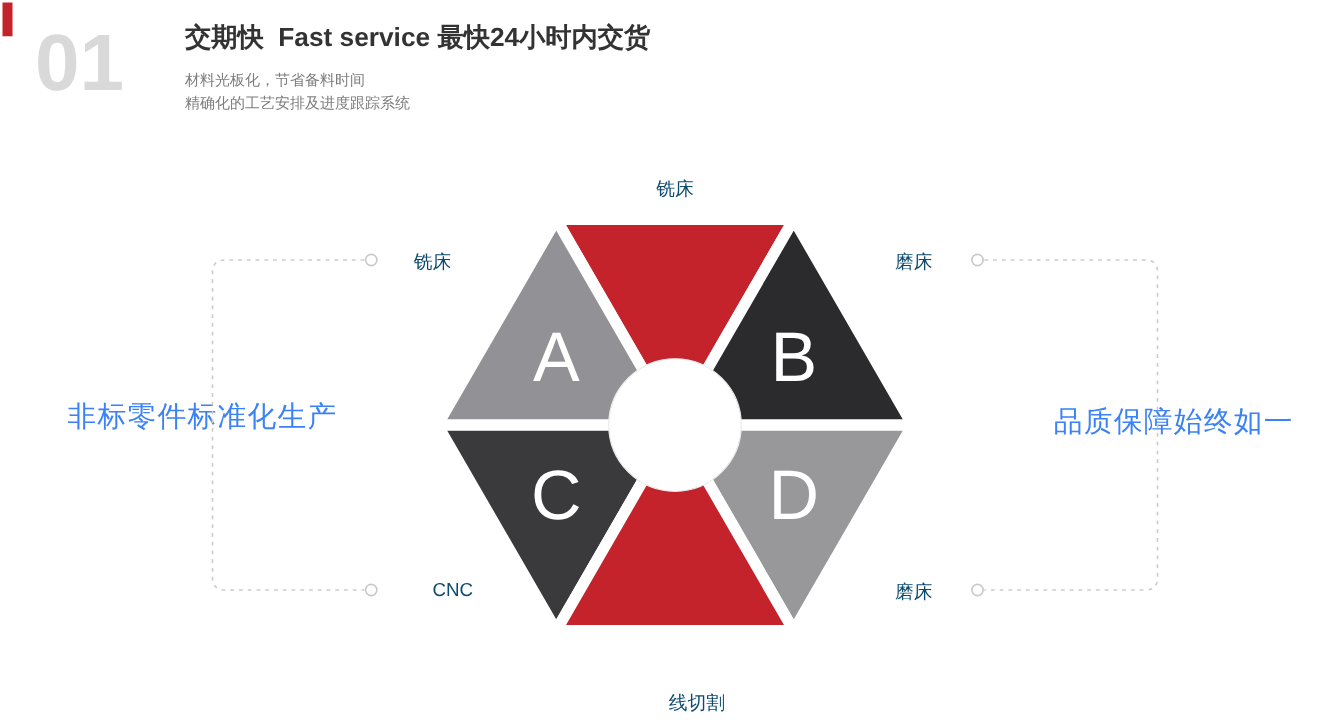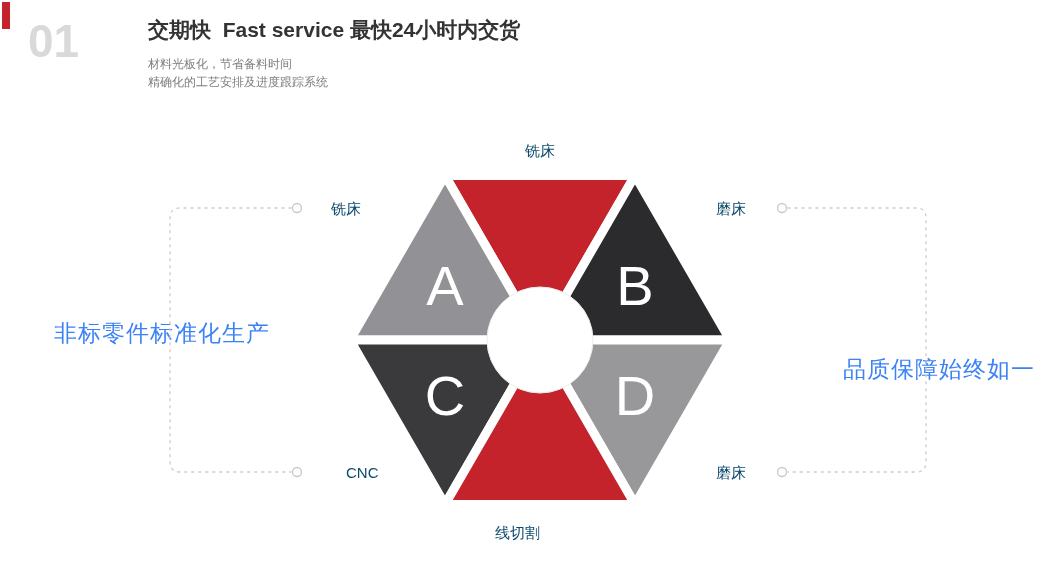--- a/index.html
+++ b/index.html
@@ -12,21 +12,21 @@
   }
 
   
   .accent-bar {
     position: absolute; left: 2px; top: 2px;
     width: 8px; height: 27px;
     background: #c4232b;
   }
   .big-index {
     position: absolute; left: 28px; top: 18px;
-    font-size: 46px; font-weight: 700; line-height: 1;
+    font-size: 64px; font-weight: 700; line-height: 1;
     color: #d9d9d9;
   }
   .header { position: absolute; left: 148px; top: 16px; }
   .title {
     margin: 0;
     font-size: 21px; font-weight: 700; color: #333333;
     white-space: pre-wrap;
     text-align: center;
   }
   .bullets { margin-top: 11px; }
@@ -34,30 +34,30 @@
     font-size: 12px; line-height: 18px; color: #7d7d7d;
   }
 
   
   .caption {
     position: absolute;
     font-size: 23px; color: #3b82f6; letter-spacing: 1px;
     white-space: nowrap;
   }
   .caption-left  { left: 54px;  top: 318px; }
-  .caption-right { left: 843px; top: 322px; margin-top: 32px; }
+  .caption-right { left: 843px; top: 322px; }
 
   
   .dlabel {
     position: absolute;
     font-size: 15px; color: #0c4a6e;
     white-space: nowrap;
   }
   .label-top          { left: 505px; top: 142px; width: 70px; text-align: center; }
-  .label-bottom       { left: 495px; top: 524px; width: 85px; text-align: left; }
+  .label-bottom       { left: 495px; top: 553px; width: 85px; text-align: right; }
   .label-left-top     { left: 331px; top: 200px; }
   .label-left-bottom  { left: 346px; top: 464px; }
   .label-right-top    { left: 716px; top: 200px; }
   .label-right-bottom { left: 716px; top: 464px; }
 
   
   .hex {
     position: absolute; left: 345px; top: 163px;
     width: 390px; height: 354px;
   }

